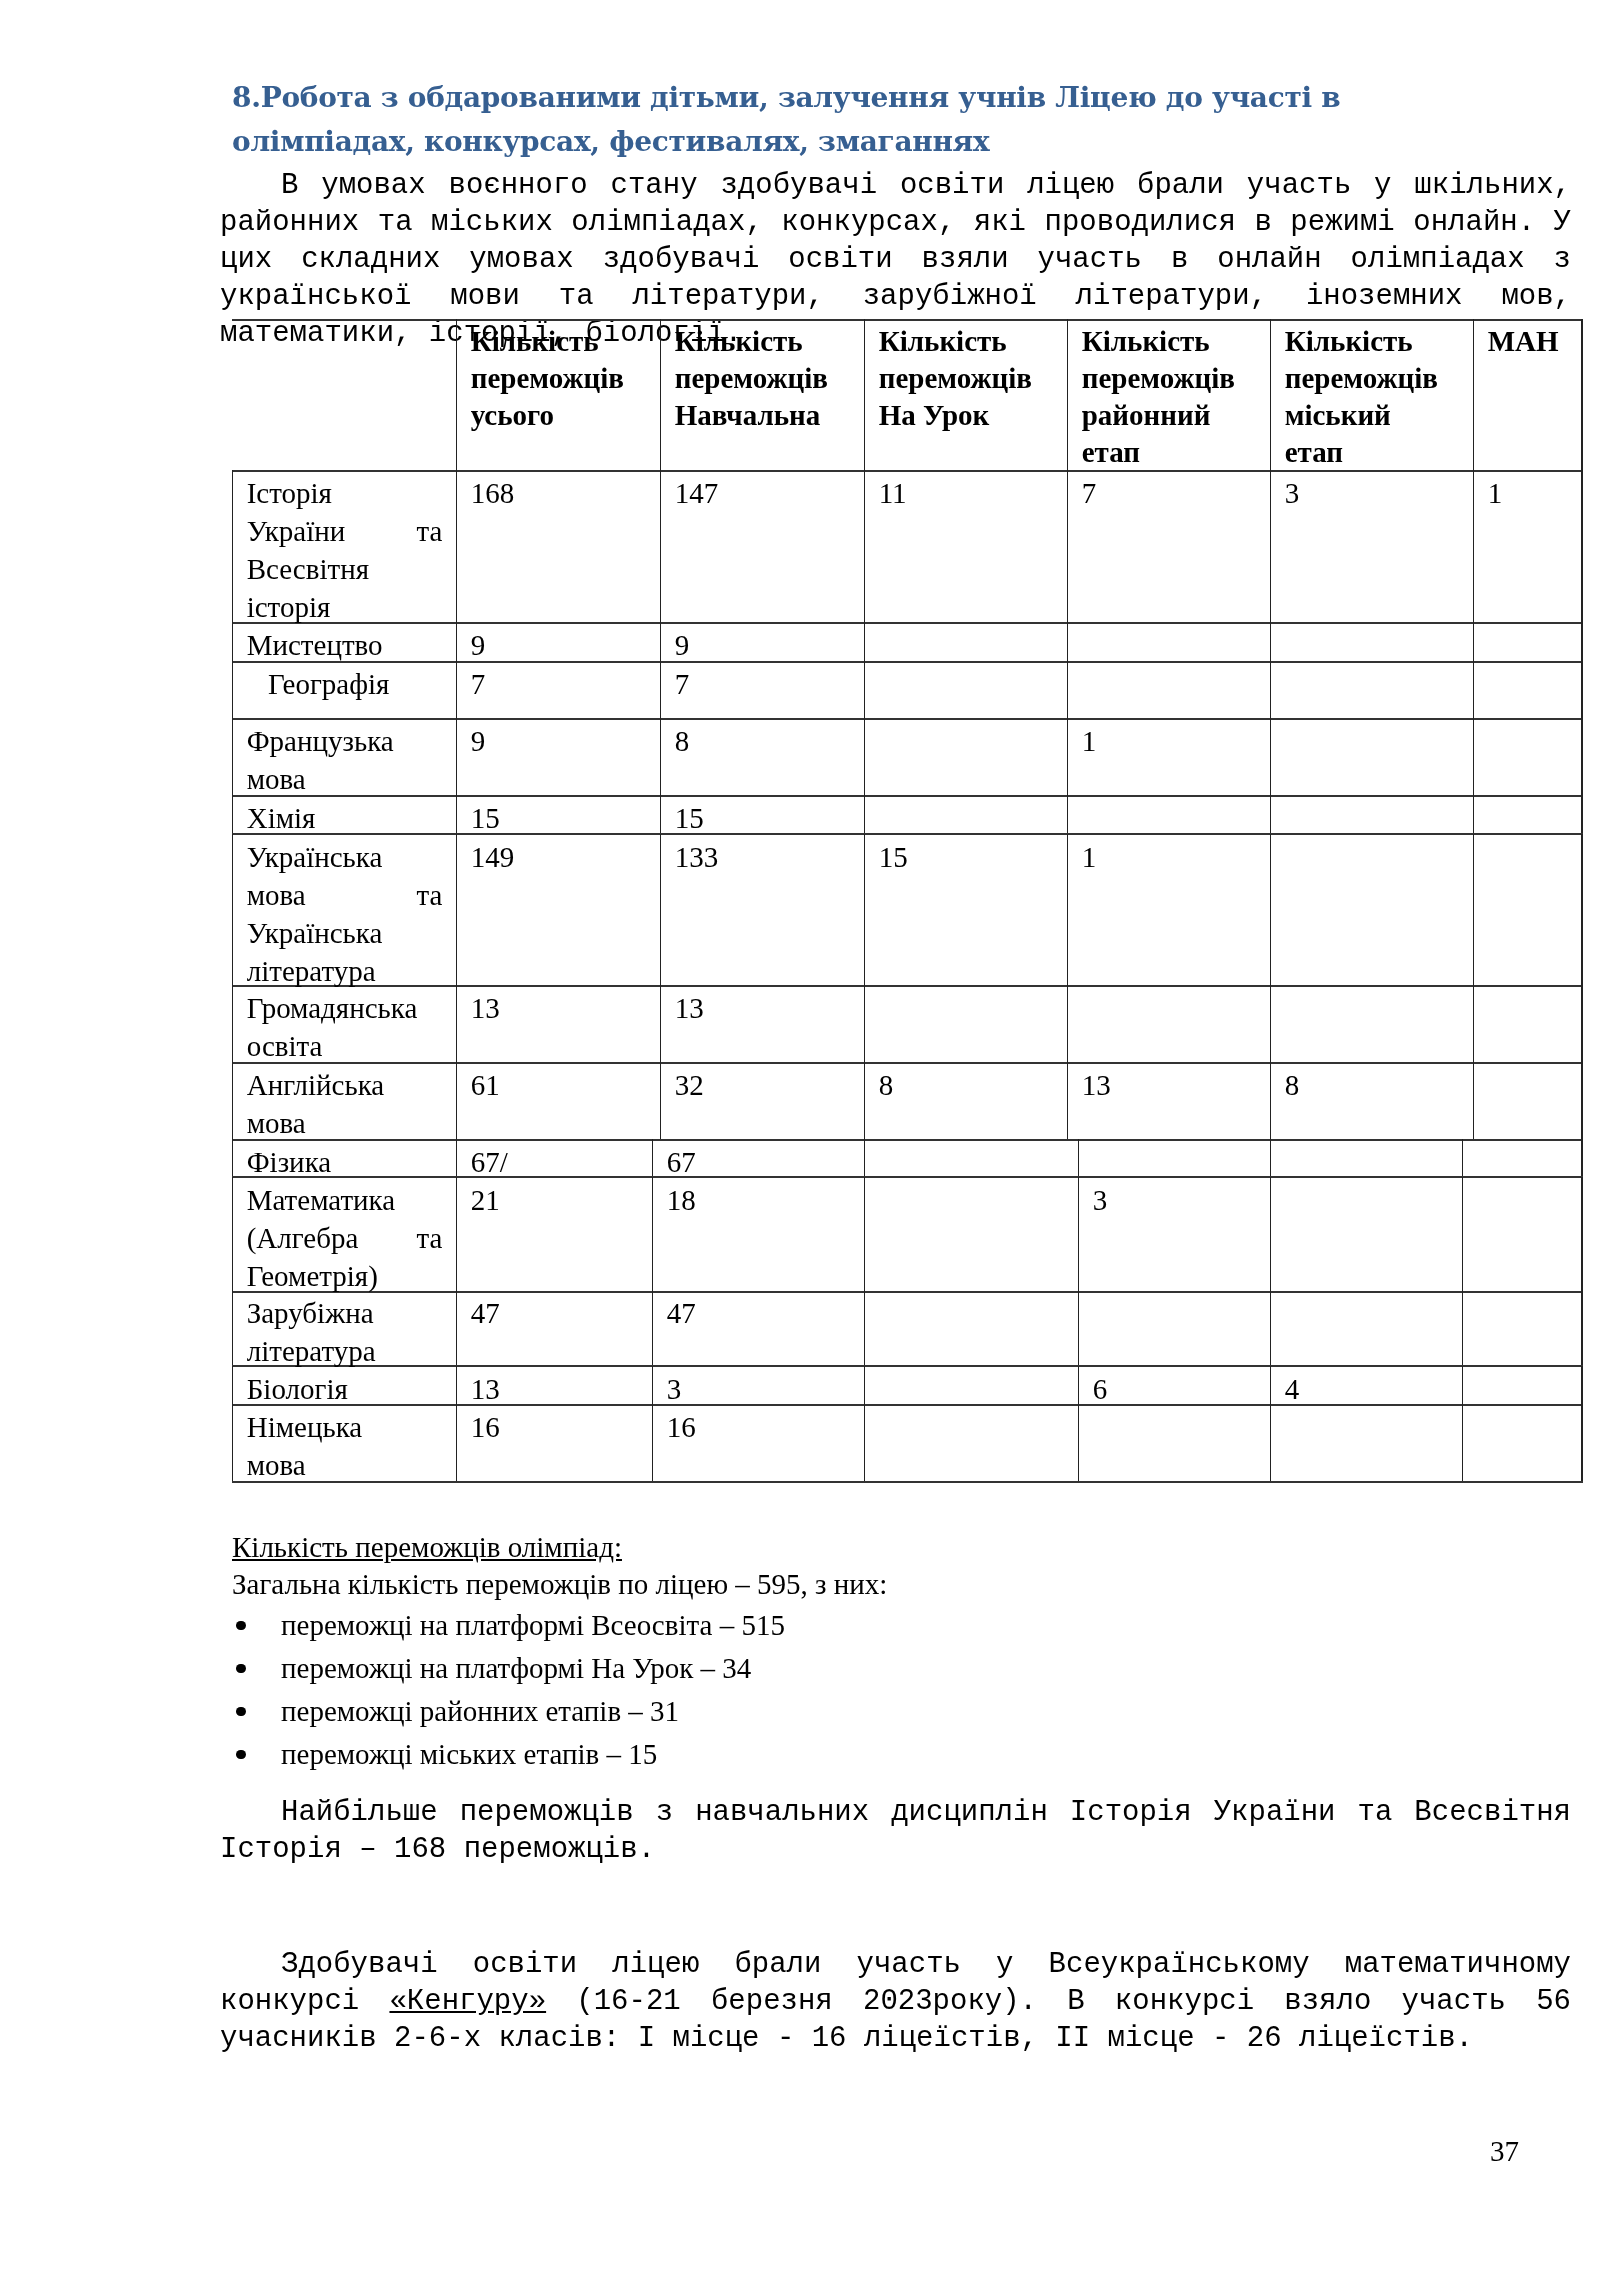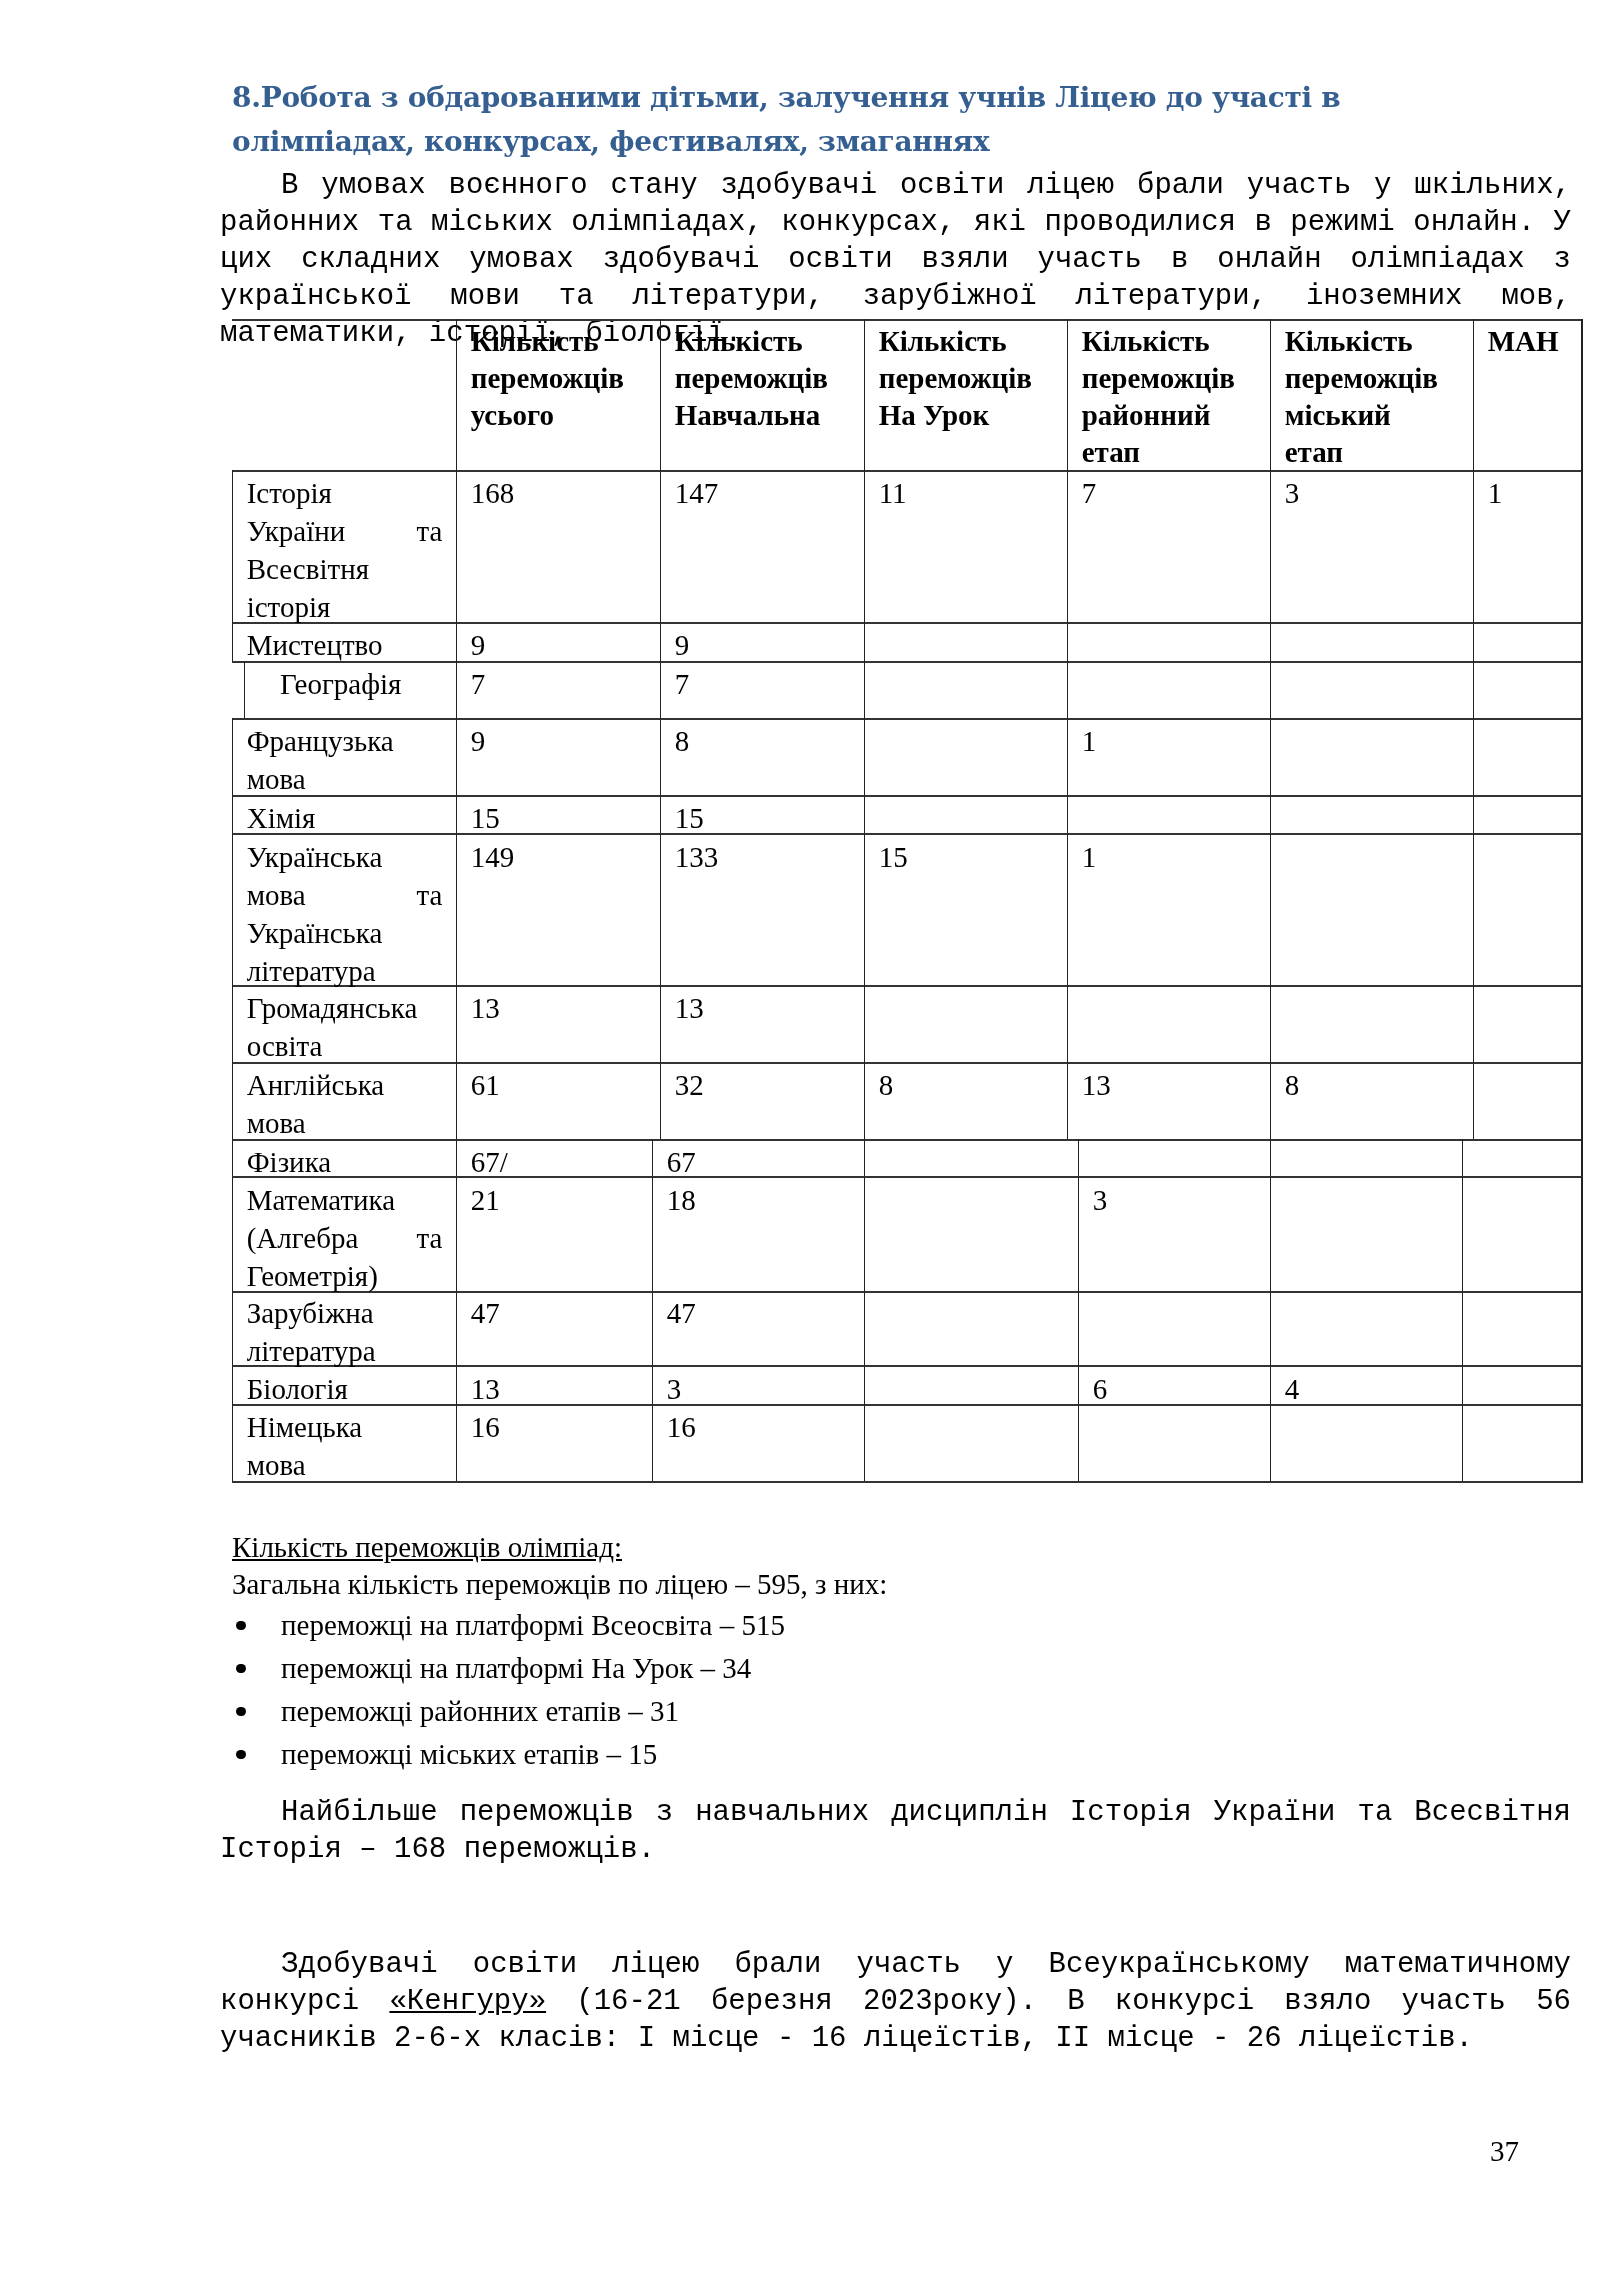--- a/index.html
+++ b/index.html
@@ -125,21 +125,21 @@
         <span class="subj-line"><span>Мистецтво</span></span>
       </div>
       <div class="cell" style="left: 224px; width: 204px;"><span>9</span></div>
       <div class="cell" style="left: 428px; width: 204px;"><span>9</span></div>
       <div class="cell" style="left: 632px; width: 203px;"><span></span></div>
       <div class="cell" style="left: 835px; width: 203px;"><span></span></div>
       <div class="cell" style="left: 1038px; width: 203px;"><span></span></div>
       <div class="cell last" style="left: 1241px; width: 110px;"><span></span></div>
     </div>
     <div class="row" style="top: 342px; height: 57px;">
-      <div class="cell subj" style="left: 12px; width: 224px; padding-left: 35px;">
+      <div class="cell subj" style="left: 0px; width: 224px; padding-left: 35px;">
         <span class="subj-line"><span>Географія</span></span>
       </div>
       <div class="cell" style="left: 224px; width: 204px;"><span>7</span></div>
       <div class="cell" style="left: 428px; width: 204px;"><span>7</span></div>
       <div class="cell" style="left: 632px; width: 203px;"><span></span></div>
       <div class="cell" style="left: 835px; width: 203px;"><span></span></div>
       <div class="cell" style="left: 1038px; width: 203px;"><span></span></div>
       <div class="cell last" style="left: 1241px; width: 110px;"><span></span></div>
     </div>
     <div class="row" style="top: 399px; height: 77px;">

